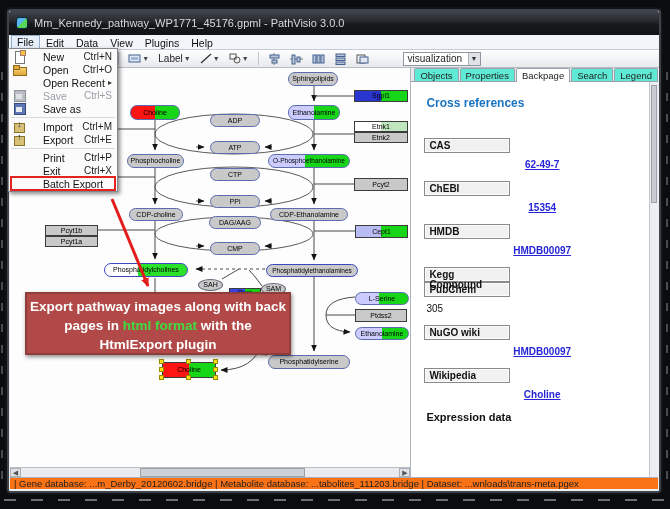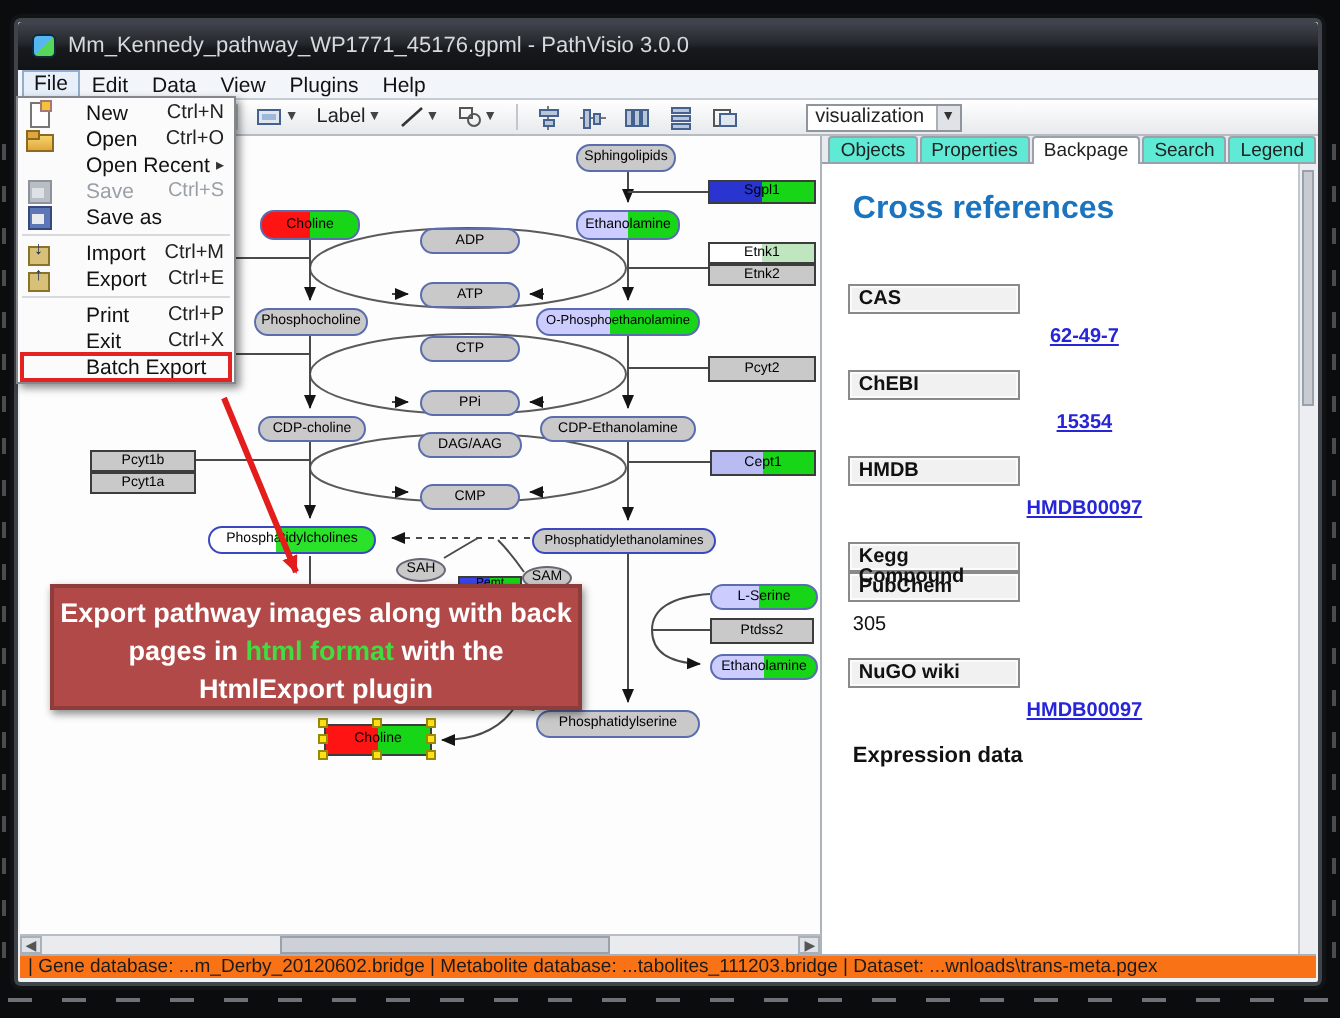--- a/index.html
+++ b/index.html
@@ -70,21 +70,21 @@
     border:1px solid #9aa1aa; }
 
   
   .panel { flex:1; display:flex; flex-direction:column; background:#fff; }
   .tabs { height:14px; background:#e7eaee; display:flex; align-items:flex-end; padding-left:3px; gap:1px;
     border-bottom:1px solid #9aa1aa; font-size:9.5px; color:#222; }
   .tab { padding:1px 5px; background:#5eead4; border:1px solid #9aa1aa; border-bottom:none;
     border-radius:2px 2px 0 0; height:13px; white-space:nowrap; }
   .tab.active { background:#fff; height:14px; margin-bottom:-1px; }
   .panel-body { position:relative; flex:1; background:#fff; padding:14px 0 0 13px; overflow:hidden; }
-  .xref-heading { color:#1b74c0; font-weight:bold; font-size:16px; margin-left:2px; }
+  .xref-heading { color:#1b74c0; font-weight:bold; font-size:12px; margin-left:2px; }
   .xrefs { margin-top:28px; }
   .xref-box { width:86px; border:1px solid #8a8a8a; background:#f1f1f1; font-weight:bold; font-size:10px;
     color:#111; padding:2px 4px; height:15px; line-height:10px; box-shadow:inset 0 0 0 1px #fbfbfb; }
   .xref-value { display:block; margin:6px 0 11px 2px; font-size:10px; color:#111; height:11px; }
   a.xref-link { color:#2626d8; font-weight:bold; text-decoration:underline;text-align:center; }
   .expr-heading { font-weight:bold; font-size:11px; color:#111; margin:9px 0 0 2px; }
   .vscroll { position:absolute; right:0; top:0; bottom:0; width:9px; background:#eceef1; border-left:1px solid #c3c7cd; }
   .vthumb { position:absolute; left:1px; right:1px; top:3px; height:118px; background:#c8ccd2; border:1px solid #9aa1aa; }
 
   .statusbar { position:absolute; left:1px; right:1px; bottom:2px; height:12px; background:#f97316;
@@ -350,20 +350,24 @@
               <div class="xref-box">Kegg Compound</div>
             </div>
             <div>
               <div class="xref-box">PubChem</div>
               <span class="xref-value">305</span>
             </div>
             <div>
               <div class="xref-box">NuGO wiki</div>
               <a class="xref-value xref-link" href="#">HMDB00097</a>
             </div>
+            <div>
+              <div class="xref-box">Wikipedia</div>
+              <a class="xref-value xref-link" href="#">Choline</a>
+            </div>
           </div>
         <div class="expr-heading">Expression data</div>
         <div class="vscroll">
           <span class="vthumb"></span>
         </div>
       </div>
     </div>
   </div>
 
   <div class="statusbar">

